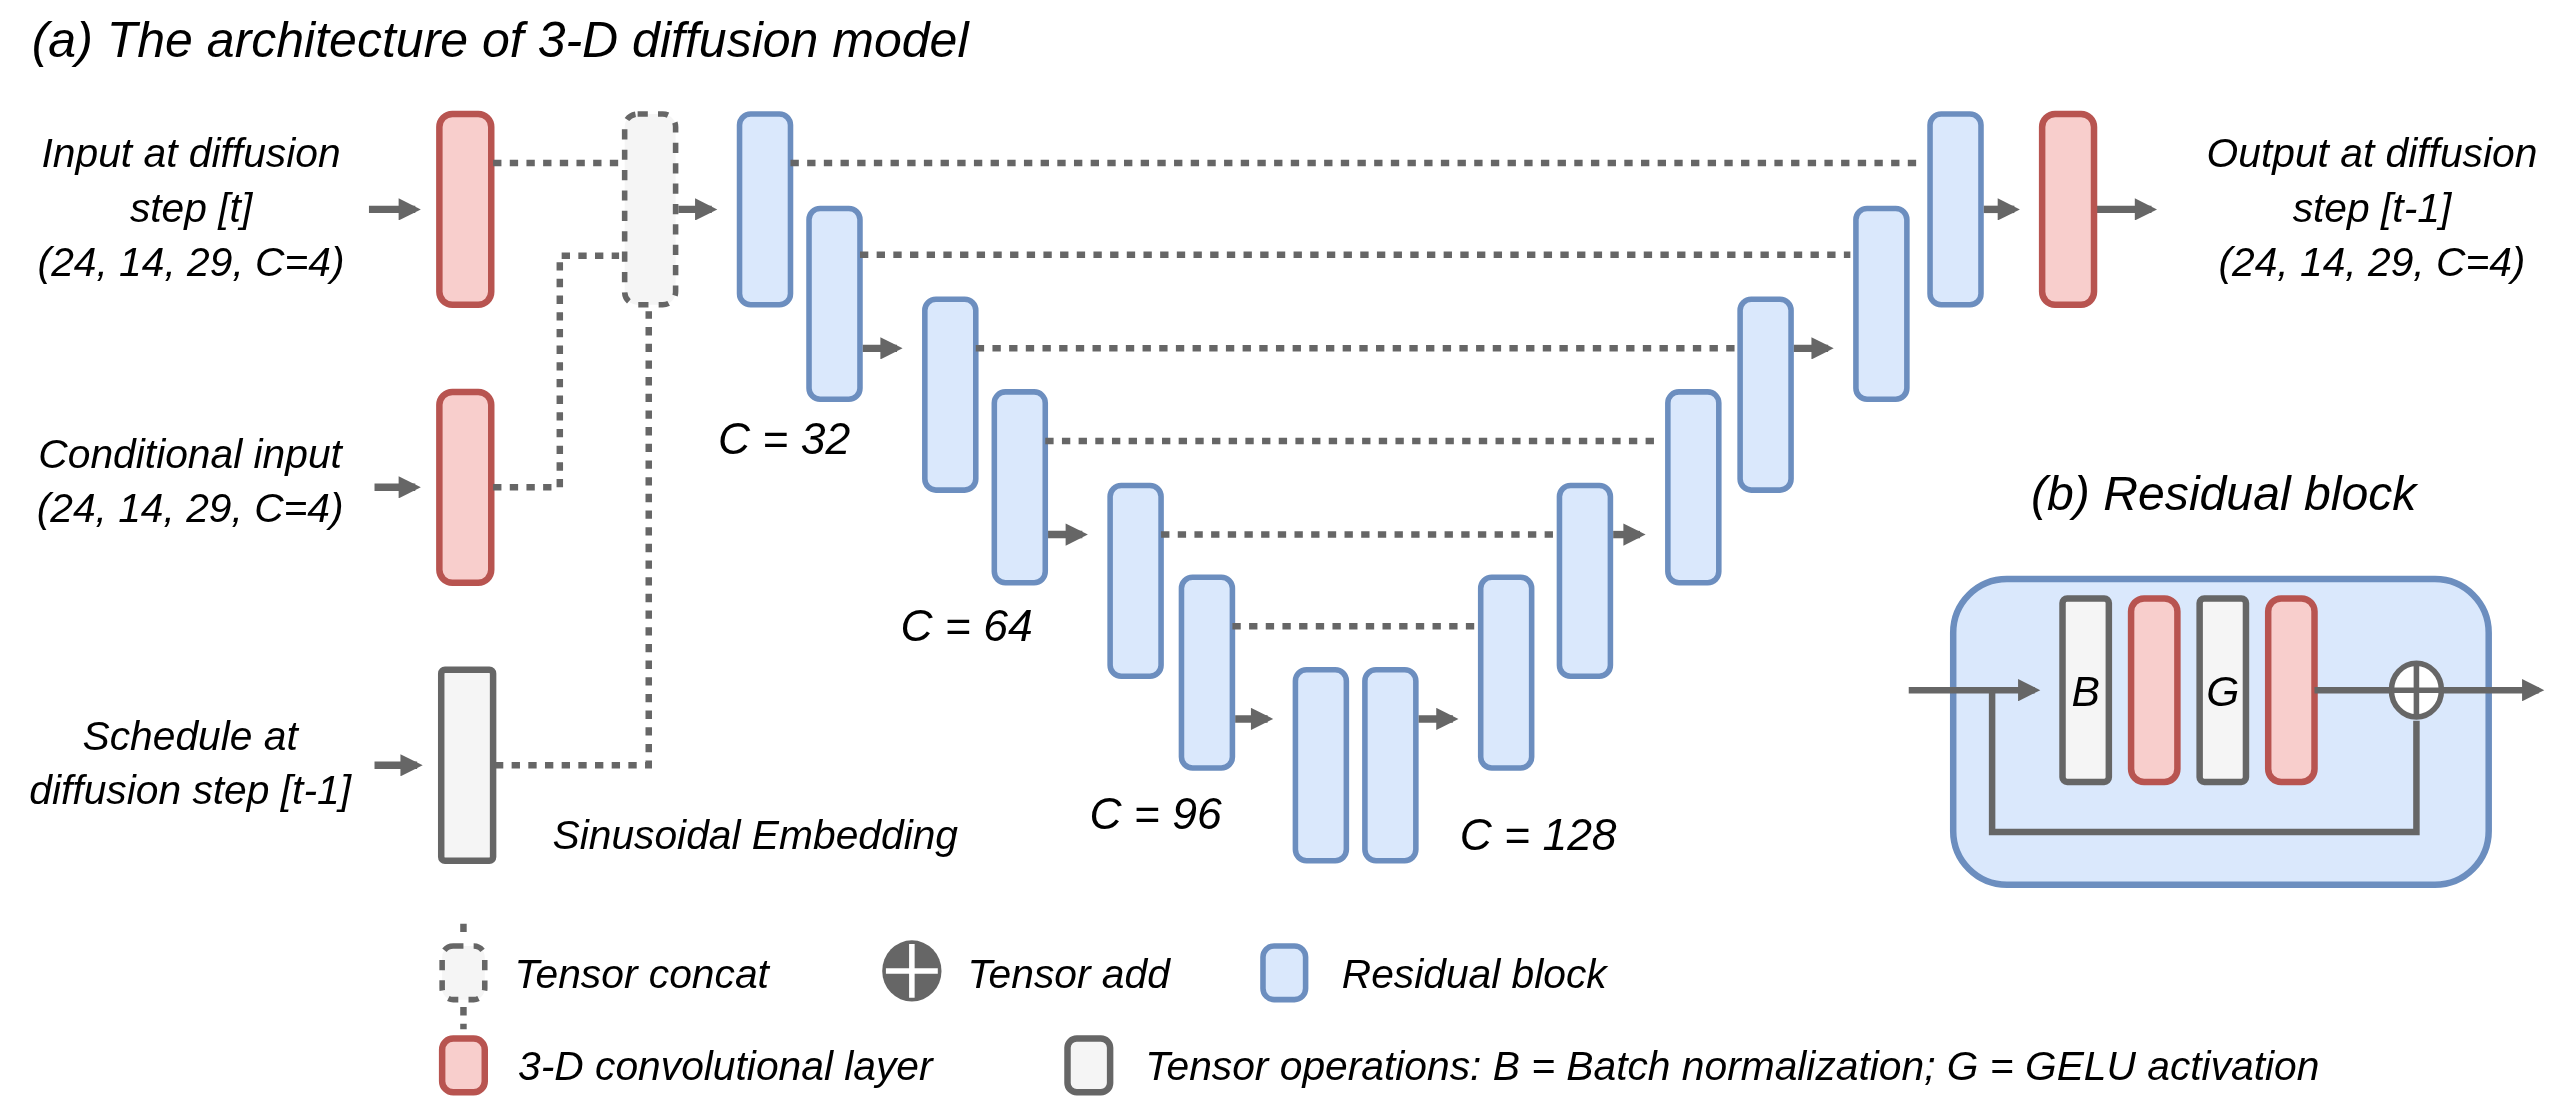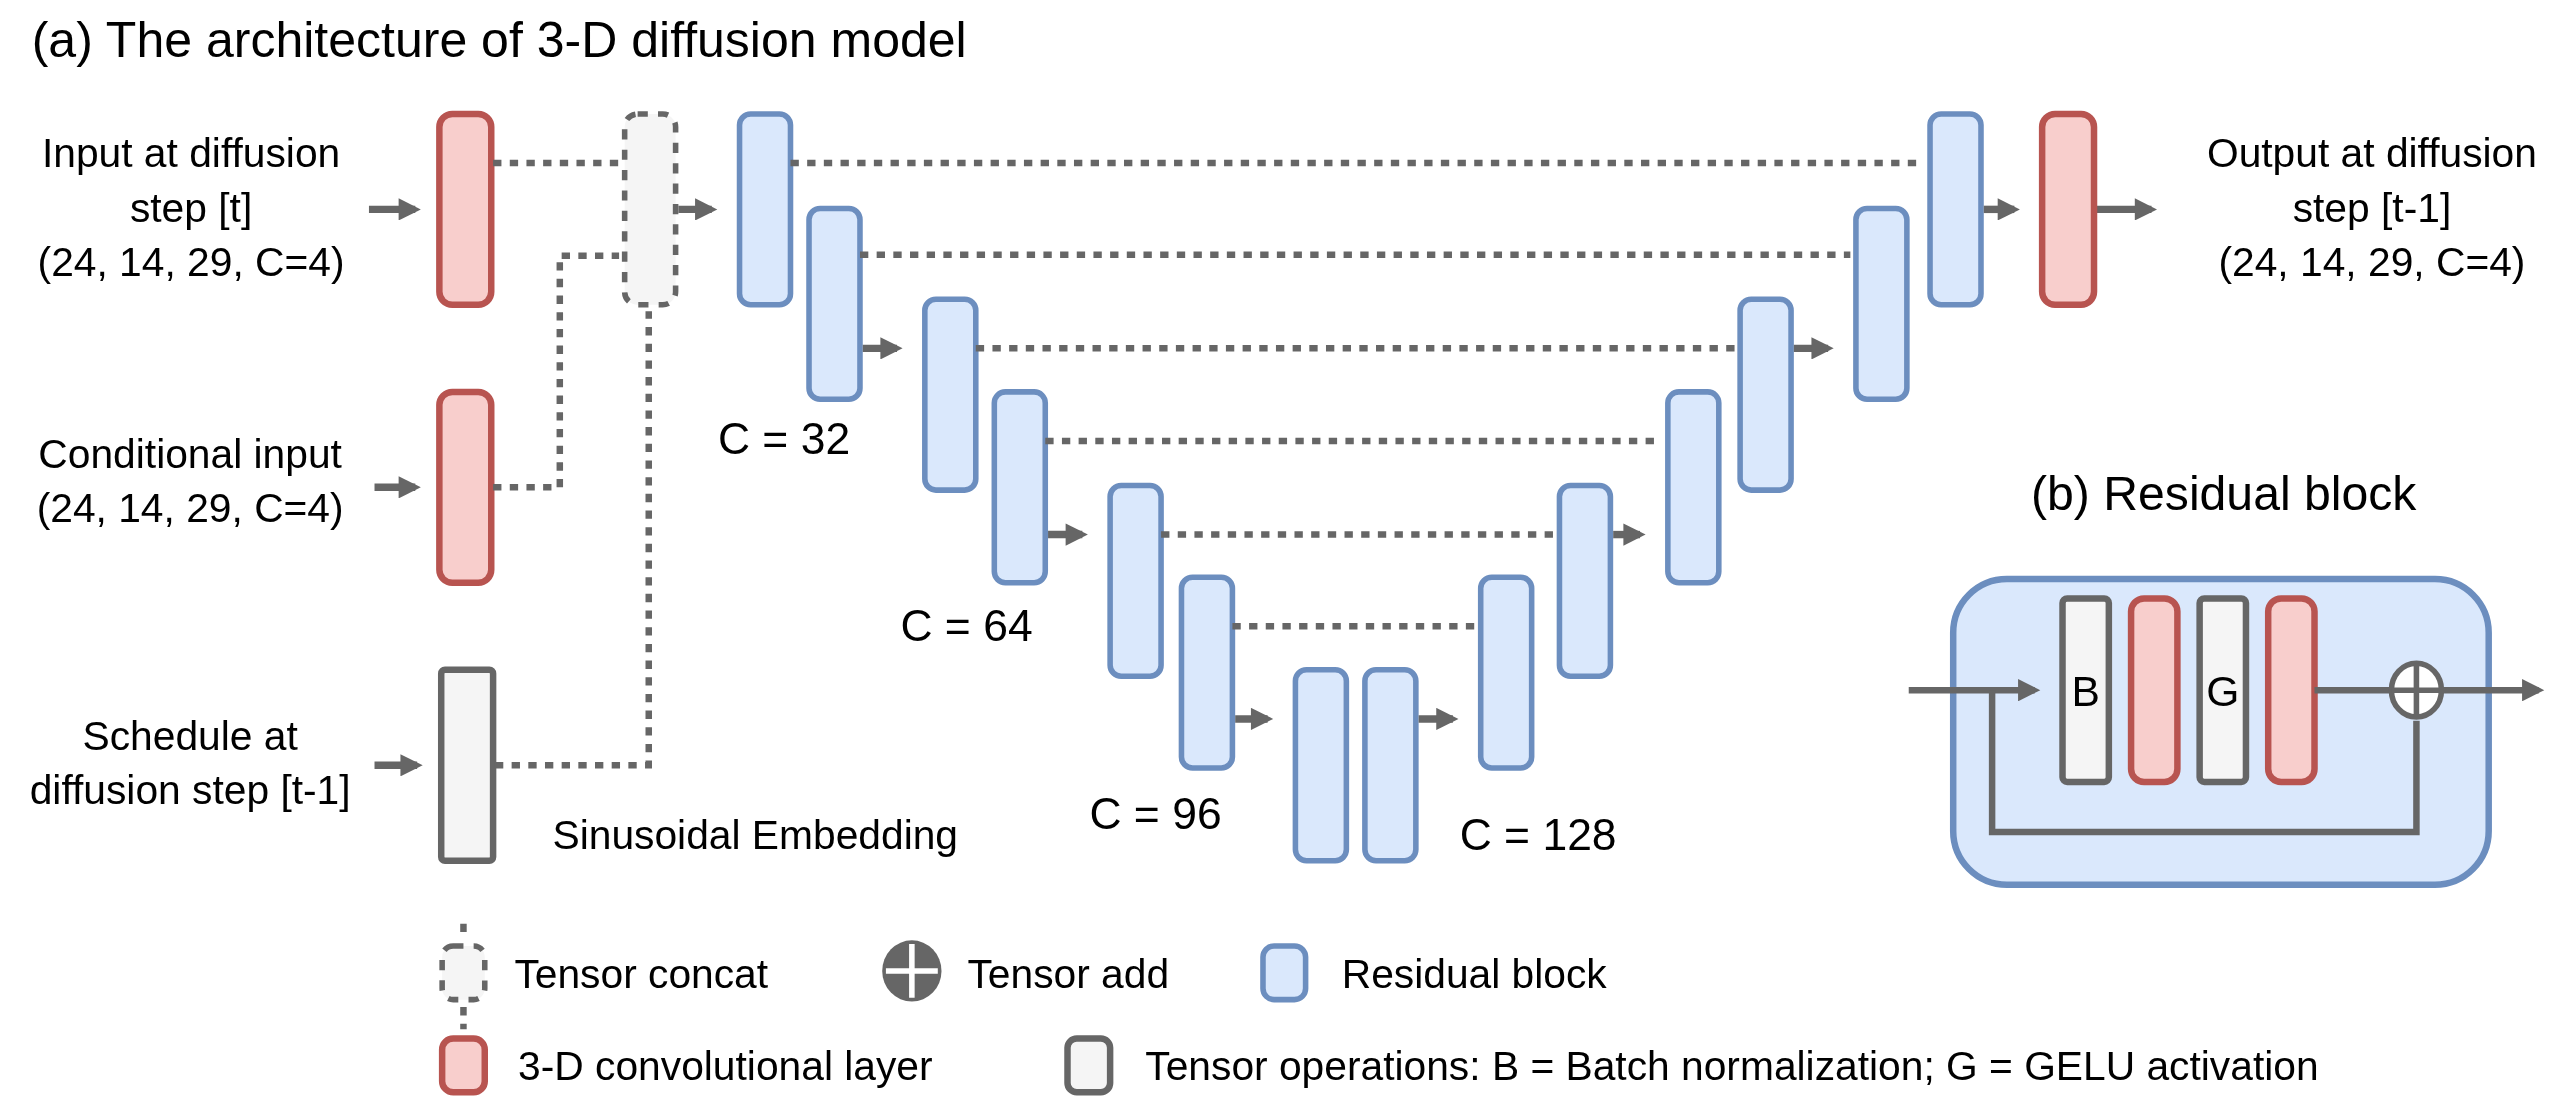--- a/index.html
+++ b/index.html
@@ -3,21 +3,21 @@
 <meta charset="utf-8">
 <style>
   :root{
     --residual-fill:#DAE8FC; --residual-stroke:#6C8EBF;
     --conv-fill:#F8CECC; --conv-stroke:#B85450;
     --op-fill:#F5F5F5; --op-stroke:#666666;
     --line:#666666; --text:#000000; --bg:#FFFFFF;
   }
   html,body{margin:0;padding:0;background:var(--bg);}
   .figure-wrap{width:2576px;height:1096px;position:relative;background:var(--bg);
-    font-family:"Liberation Sans", sans-serif;}
+    font-family:"Liberation Sans", sans-serif;font-style:italic;}
   svg{display:block}
   text{fill:var(--text);font-family:"Liberation Sans", sans-serif;}
   .t-title{font-size:54px;}
   .t-title-b{font-size:52px;}
   .t-label{font-size:44px;}
   .t-chan{font-size:48px;}
   .t-bg{font-size:46px;}
   .blk-blue{fill:var(--residual-fill);stroke:var(--residual-stroke);stroke-width:6;}
   .blk-blue-thick{fill:var(--residual-fill);stroke:var(--residual-stroke);stroke-width:7;}
   .blk-red{fill:var(--conv-fill);stroke:var(--conv-stroke);stroke-width:7;}

